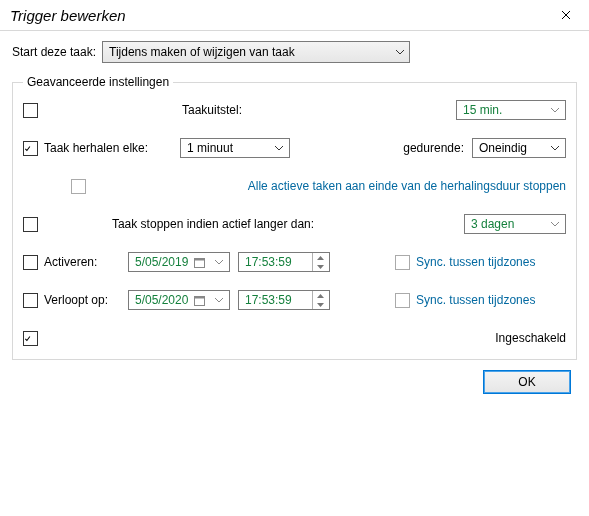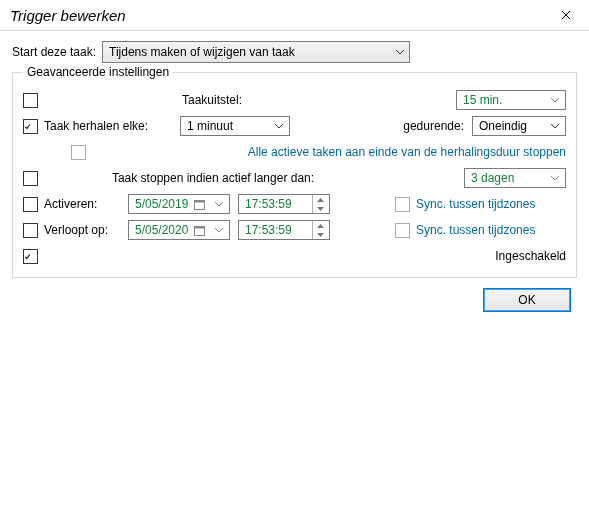--- a/index.html
+++ b/index.html
@@ -35,21 +35,21 @@
     cursor: pointer;
   }
   .closebtn svg { width: 10px; height: 10px; }
 
   .client {
     padding: 10px 12px 0 12px;
   }
   .row-start {
     display: flex;
     align-items: center;
-    margin-bottom: 2px;
+    margin-bottom: 12px;
   }
   .row-start label { margin-right: 6px; }
   .wide-combo {
     flex: 0 0 296px;
     height: 20px;
     border: 1px solid #7a7a7a;
     background: linear-gradient(#f4f4f4, #e6e6e6);
     display: flex;
     align-items: center;
     justify-content: space-between;
@@ -176,21 +176,21 @@
   .w-repeat { width: 100px; }
   .w-dur    { width: 84px; }
   .w-stop   { width: 92px; }
   .w-date   { width: 92px; }
   .w-time   { width: 82px; }
 
   .lbl-fixed-1 { width: 136px; }
   .lbl-activ   { width: 84px; }
 
   .fs-adv { padding: 8px 10px 8px 10px; }
-  .adv-row + .adv-row { margin-top: 0px; }
+  .adv-row + .adv-row { margin-top: 12px; }
 </style>
 </head>
 <body>
 
 <div class="titlebar">
   <span class="title">Trigger bewerken</span>
   <div class="closebtn">
     <svg viewBox="0 0 10 10">
         <path d="M1 1 L9 9 M9 1 L1 9" stroke="#000" stroke-width="1"></path>
       </svg>

